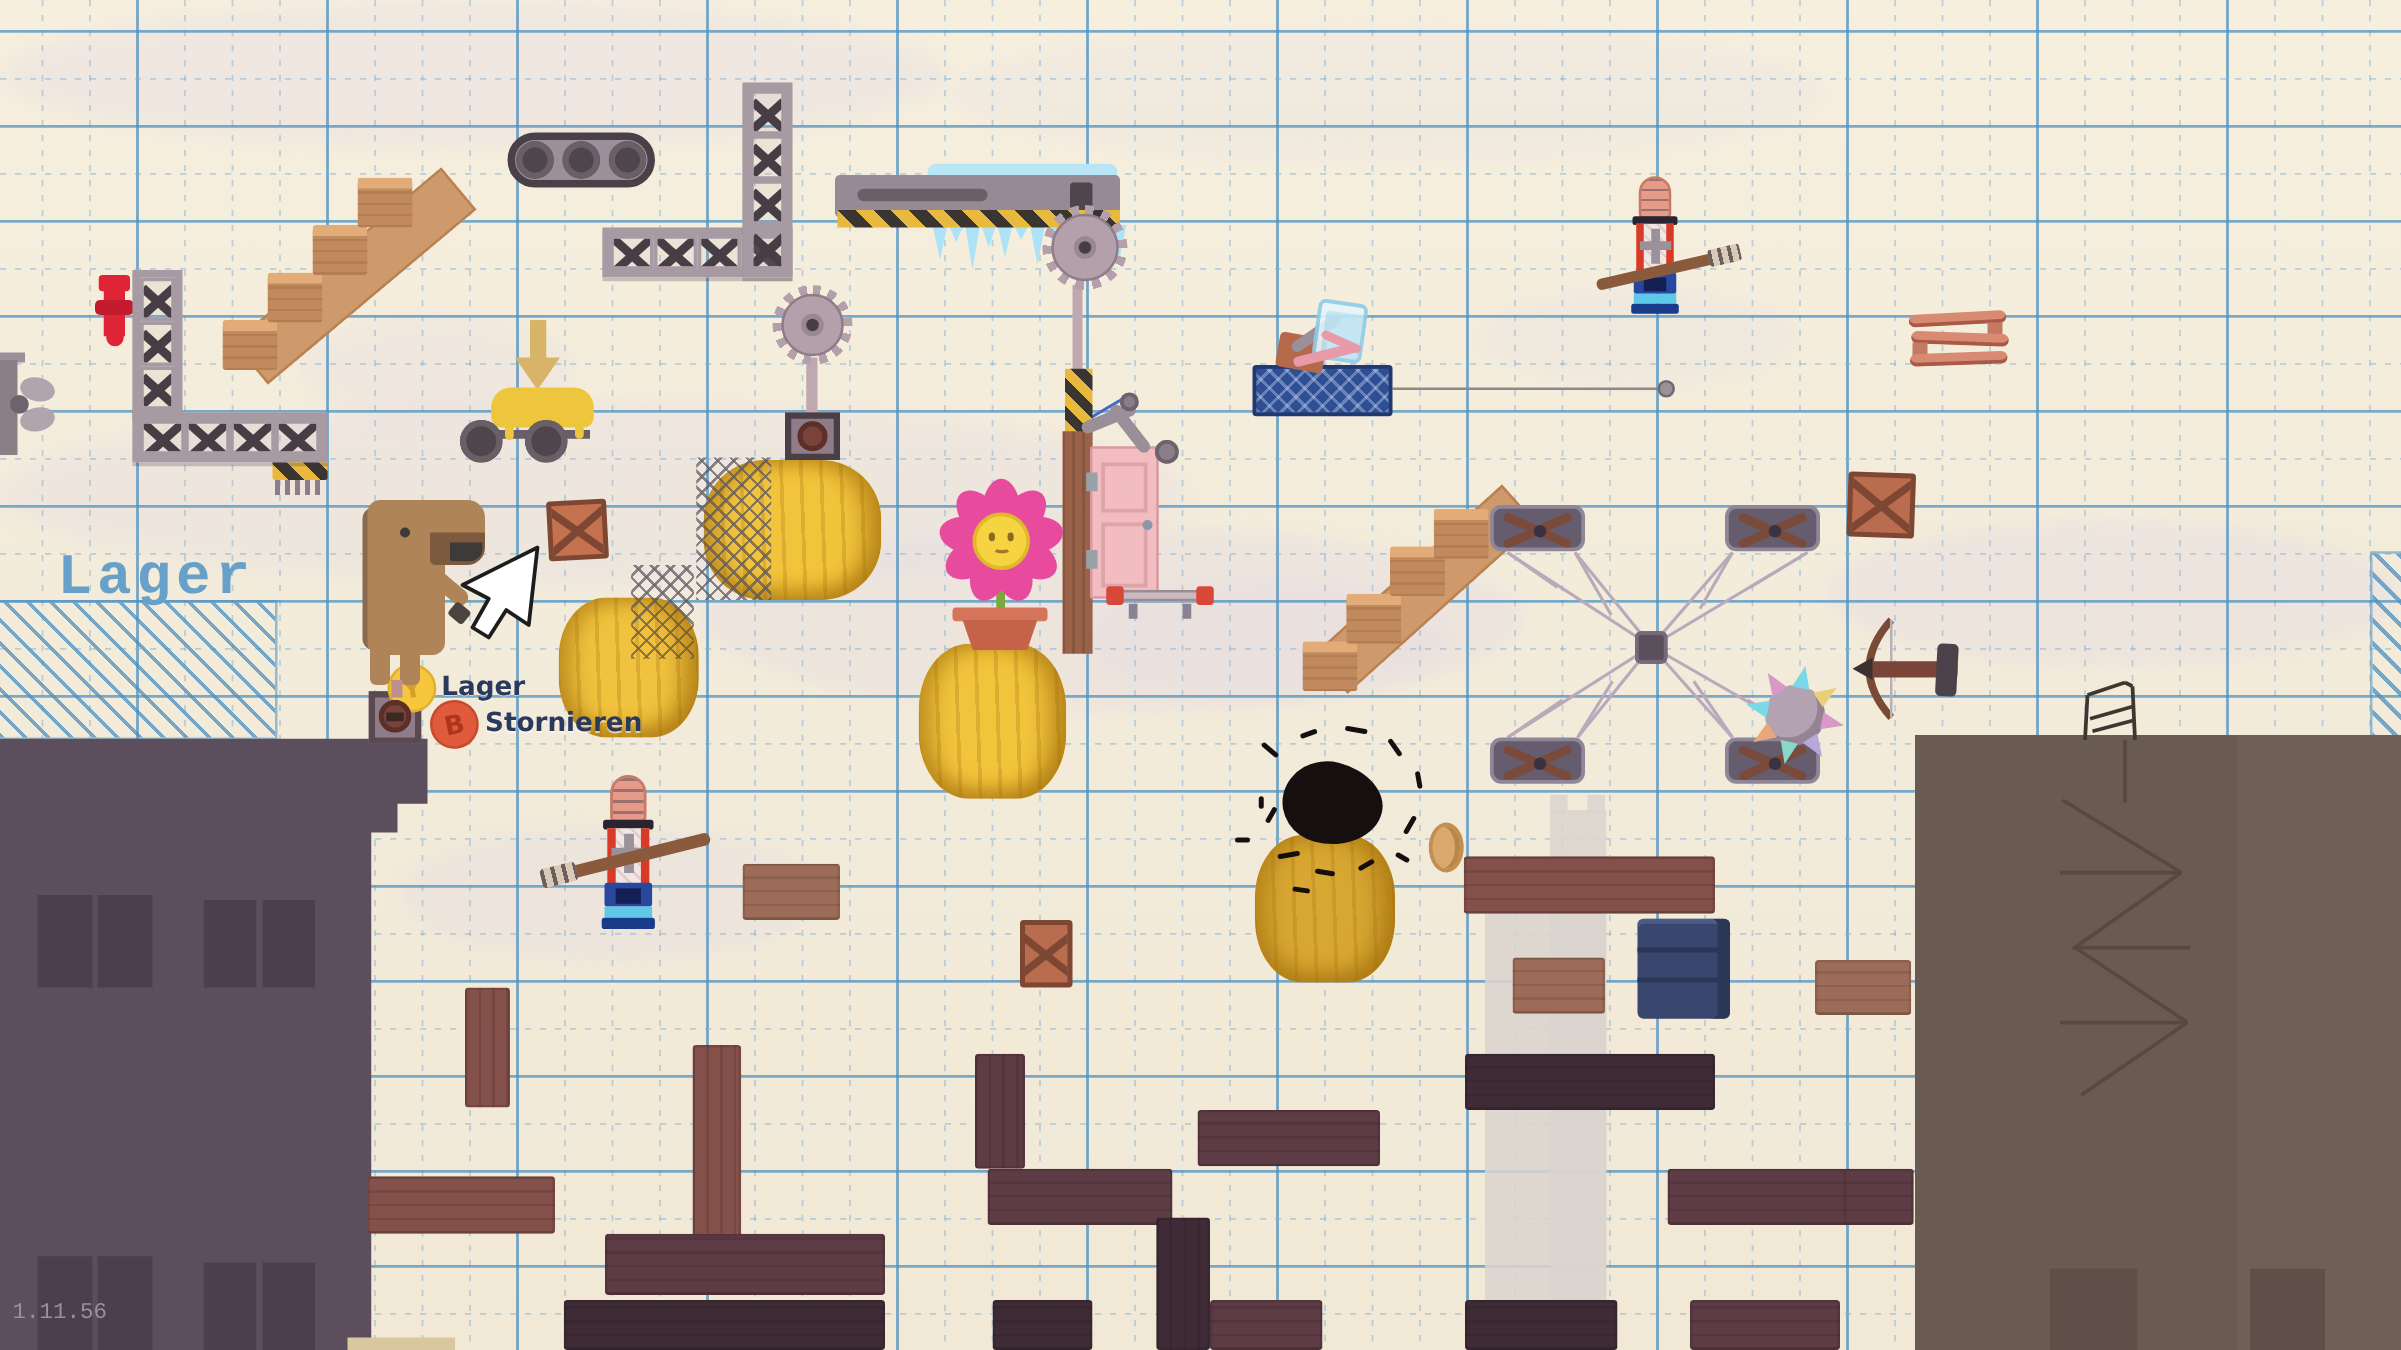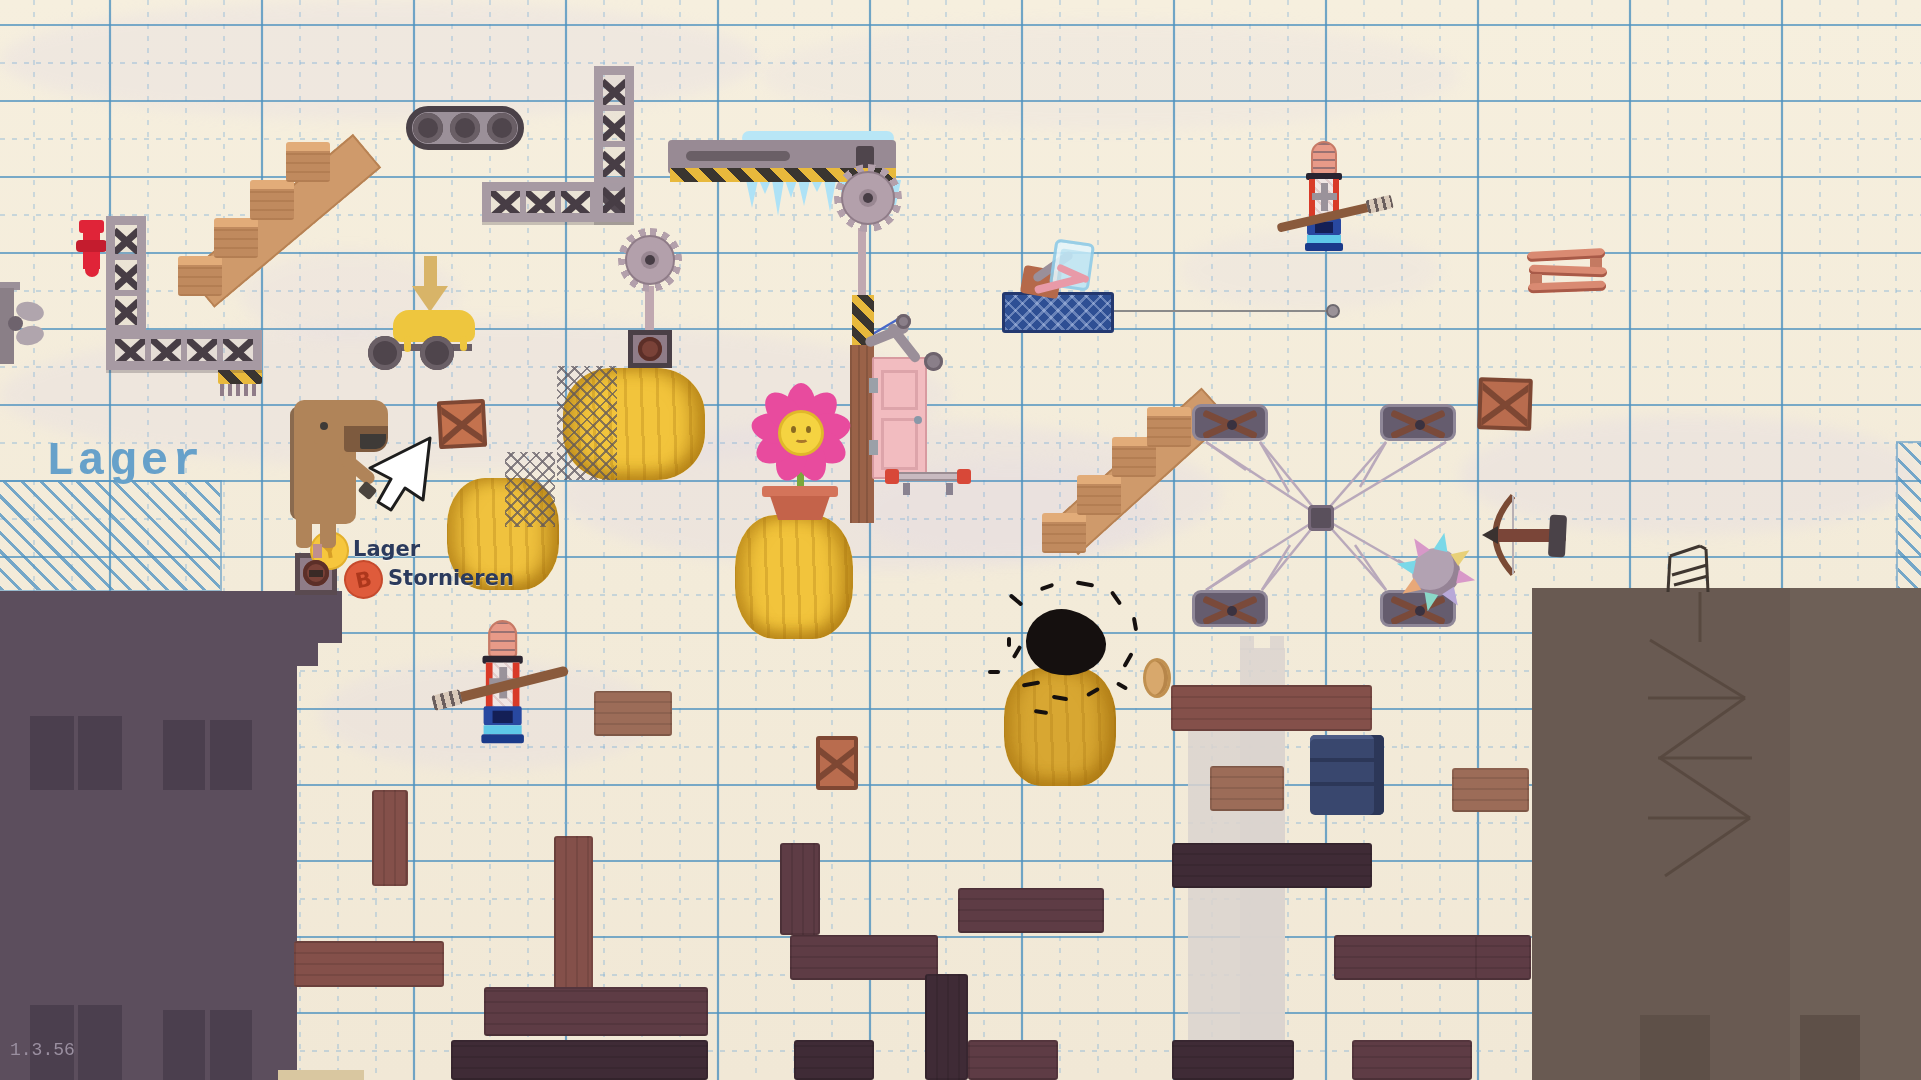--- a/index.html
+++ b/index.html
@@ -564,14 +564,14 @@
 
   <div class="hud-btn" style="left:310px;top:531px;background:#f6c63d;border:2px solid #e3b02c;color:#d69e26;transform:rotate(-10deg);">
     <span>Y</span>
   </div>
   <div class="hud-label" style="left:353px;top:537px;">Lager</div>
   <div class="hud-btn" style="left:344px;top:560px;background:#df5b3b;border:2px solid #c64a2c;color:#ad371c;transform:rotate(-12deg);">
     <span>B</span>
   </div>
   <div class="hud-label" style="left:388px;top:566px;">Stornieren</div>
 
-  <div id="version">1.3.56</div>
+  <div id="version">1.11.56</div>
 </div>
 
 </body></html>

